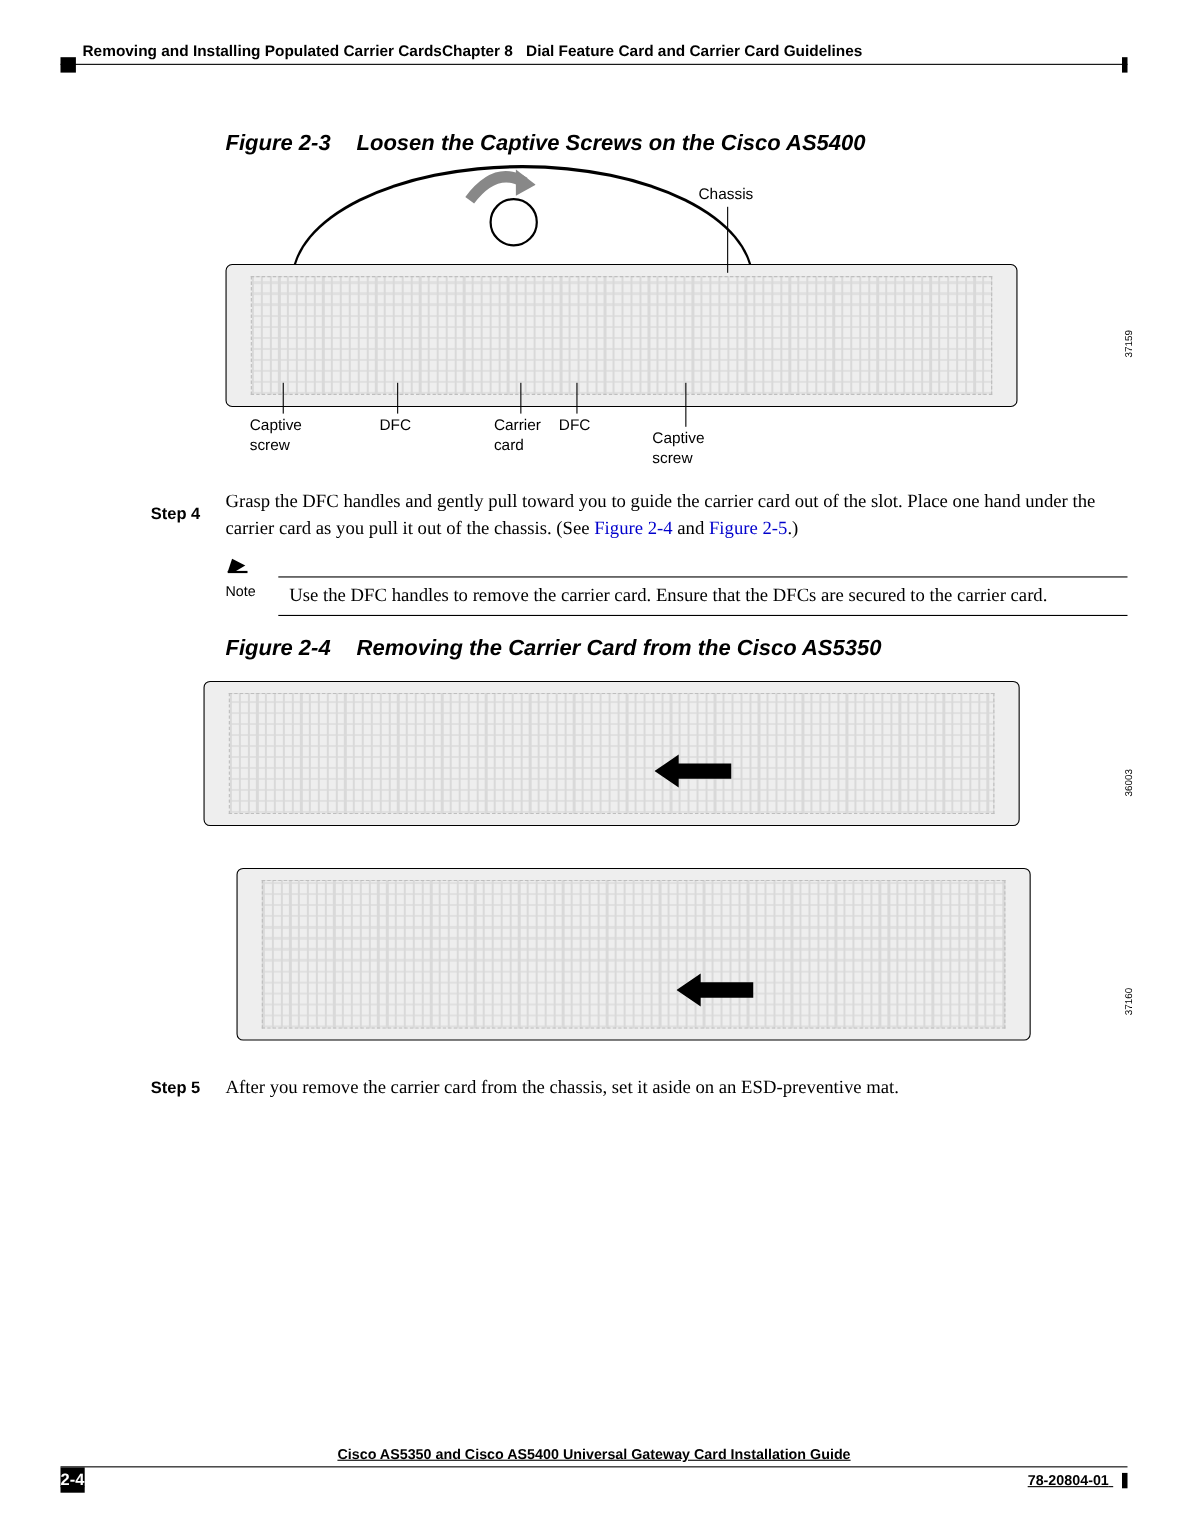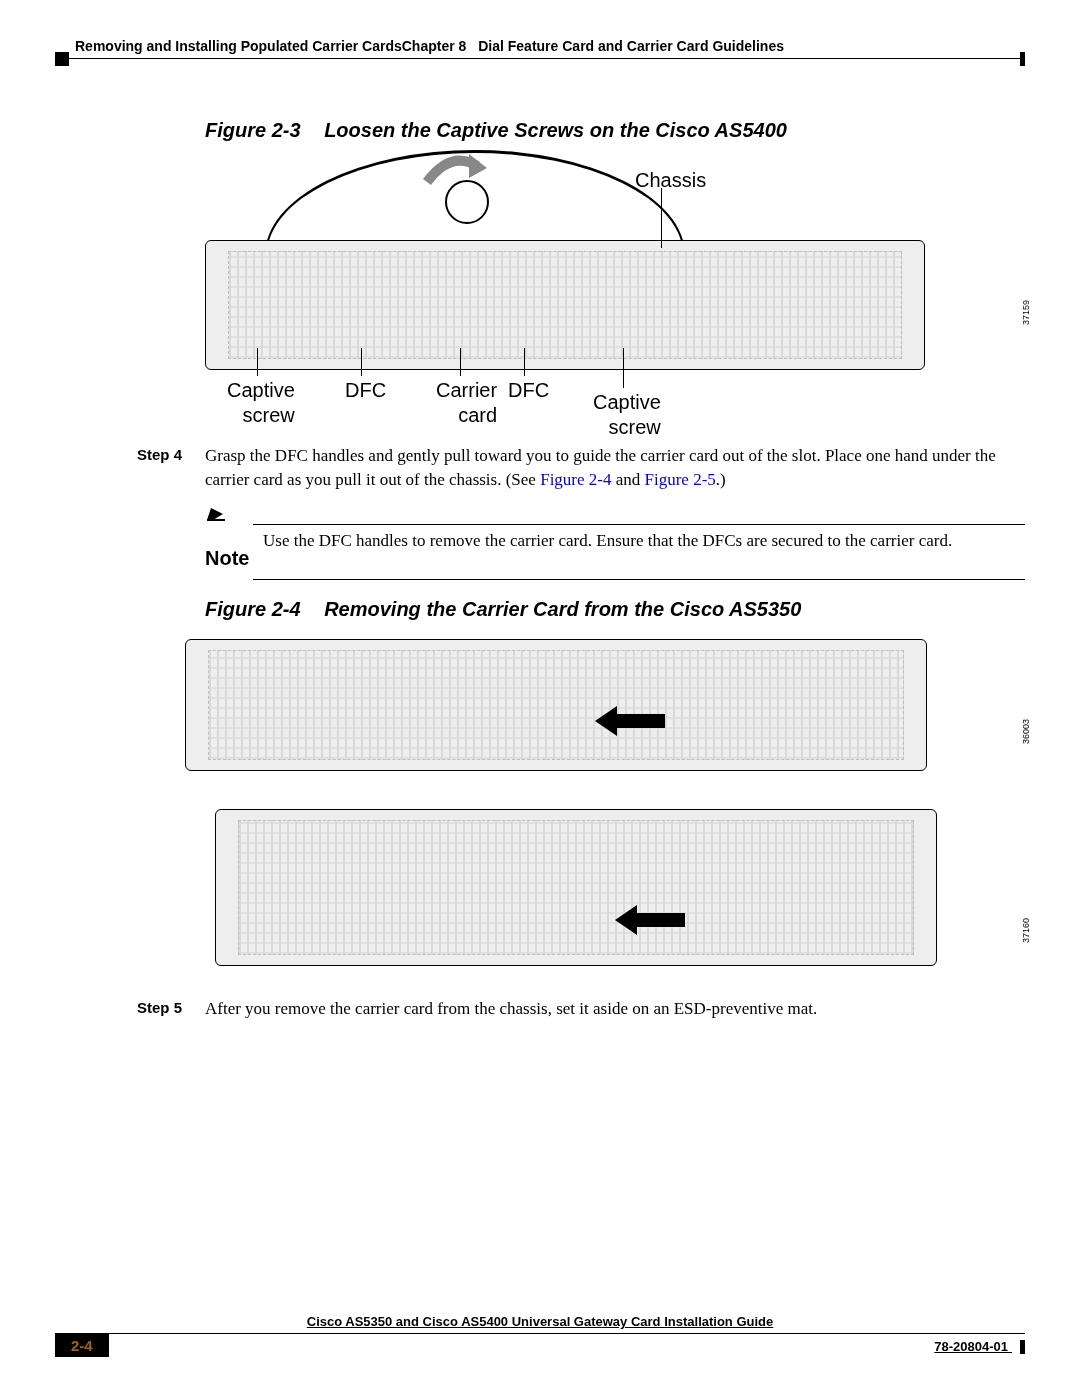--- a/index.html
+++ b/index.html
@@ -121,55 +121,56 @@
   .curve-arrow {
     position: absolute;
     left: 212px; top: -2px;
     width: 70px; height: 40px;
   }
   .curve-arrow svg { width: 70px; height: 40px; }
 
   .callout {
     position: absolute;
     font-family: Arial, Helvetica, sans-serif;
-    font-size: 20px;
-    text-align: right;
+    font-size: 14px;
+    text-align: left;
     line-height: 1.25;
   }
   .callout .line {
     position: absolute;
     background: #000;
   }
   .c-chassis { left: 430px; top: 18px; }
   .c-chassis .line { left: 26px; top: 20px; width: 1px; height: 60px; }
 
   .c-captive-l { left: 22px; top: 228px; }
   .c-captive-l .line { left: 30px; top: -30px; width: 1px; height: 28px; }
   .c-dfc1 { left: 140px; top: 228px; }
   .c-dfc1 .line { left: 16px; top: -30px; width: 1px; height: 28px; }
-  .c-carrier { left: 231px; top: 228px; }
+  .c-carrier { left: 244px; top: 228px; }
   .c-carrier .line { left: 24px; top: -30px; width: 1px; height: 28px; }
   .c-dfc2 { left: 303px; top: 228px; }
   .c-dfc2 .line { left: 16px; top: -30px; width: 1px; height: 28px; }
   .c-captive-r { left: 388px; top: 240px; }
   .c-captive-r .line { left: 30px; top: -42px; width: 1px; height: 40px; }
   .sidecode {
     position: absolute;
     right: -16px;
     font-family: Arial, Helvetica, sans-serif;
     font-size: 9px;
     writing-mode: vertical-rl;
     transform: rotate(180deg);
   }
 
   .step-row {
     display: flex;
     margin: 12px 0 8px 82px;
     font-size: 17px;
     line-height: 1.4;
+    align-items: center;
   }
   .step-label {
     font-family: Arial, Helvetica, sans-serif;
     font-weight: bold;
     font-size: 15px;
     width: 68px;
     flex-shrink: 0;
   }
   .step-body { flex: 1; }
   .xref { color: #0000cc; }
@@ -183,21 +184,21 @@
     gap: 8px;
   }
   .note-icon {
     width: 22px; height: 18px;
     position: relative;
   }
   .note-icon svg { width: 22px; height: 18px; }
   .note-hr { border-top: 1px solid #000; margin: 2px 0 4px 48px; }
   .note-hr.bottom { margin-top: 6px; }
   .note-row { display: flex; gap: 16px; font-size: 17px; line-height: 1.45; }
-  .note-label { font-family: Arial, Helvetica, sans-serif; font-weight: bold; font-size: 20px; width: 42px; flex-shrink: 0; margin-top: 15px; }
+  .note-label { font-family: Arial, Helvetica, sans-serif; font-weight: normal; font-size: 13px; width: 42px; flex-shrink: 0; }
 
   .fig2 {
     position: relative;
     height: 160px;
   }
   .fig2-draw {
     position: absolute;
     left: -20px; top: 10px;
     width: 740px; height: 130px;
     background: #eee;
@@ -237,25 +238,25 @@
     margin-top: -2px;
     margin-bottom: 4px;
   }
   .footer-bottom {
     display: flex;
     justify-content: space-between;
     align-items: center;
   }
   .page-num-box {
     background: #000;
-    color: #a16207;
+    color: #ffffff;
     font-family: Arial, Helvetica, sans-serif;
     font-weight: bold;
     font-size: 15px;
-    padding: 3px 16px;
+    padding: 3px 0;
     text-align: right;
   }
   .doc-num {
     font-family: Arial, Helvetica, sans-serif;
     font-weight: bold;
     font-size: 13px;
   }
   .footer-tick {
     display: inline-block;
     width: 5px; height: 14px;

